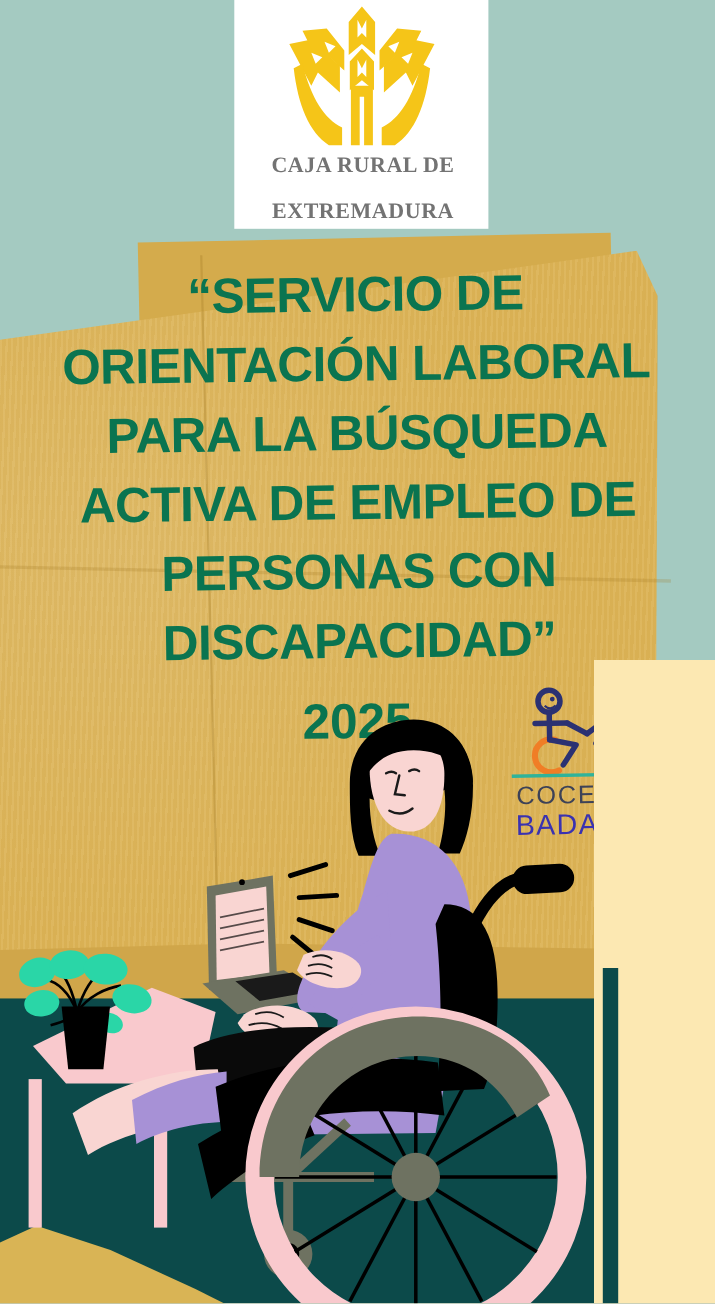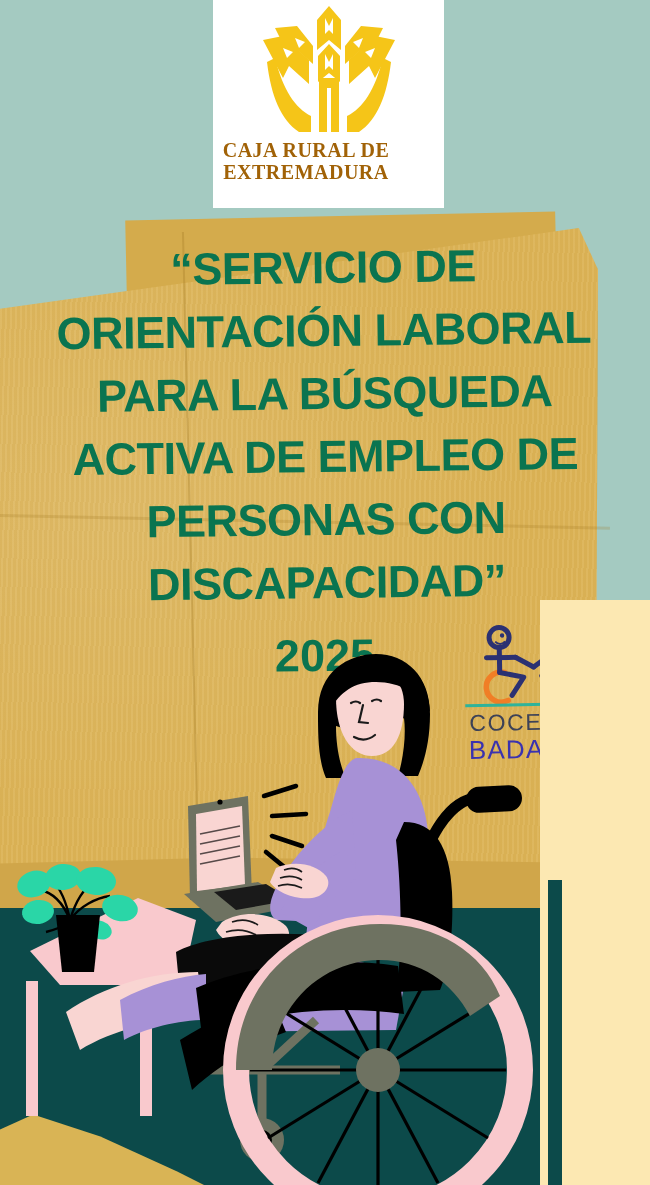--- a/index.html
+++ b/index.html
@@ -76,25 +76,26 @@
   }
 
   
   .caja-box{
     position:absolute;left:213px;top:-2px;width:231px;height:210px;
     background:#ffffff;
   }
   .caja-wheat{position:absolute;left:26px;top:6px;width:180px;height:132px;}
   .caja-t1,.caja-t2{
     position:absolute;left:0;width:186px;text-align:center;
-    color:#a16207;font-family:"Liberation Serif",serif;font-weight:bold;
+    color:#737373;font-family:"Liberation Serif",serif;font-weight:bold;
     letter-spacing:.5px;
+    padding-left:24px;
   }
   .caja-t1{top:141px;font-size:20px;}
-  .caja-t2{top:163px;font-size:20px;}
+  .caja-t2{top:183px;font-size:20px;}
 
   
   .headline{
     position:absolute;left:22px;top:236px;width:606px;
     text-align:center;
     color:#0a7450;
     font-family:"Liberation Sans",sans-serif;
     font-weight:bold;
     font-size:45px;
     line-height:63px;

